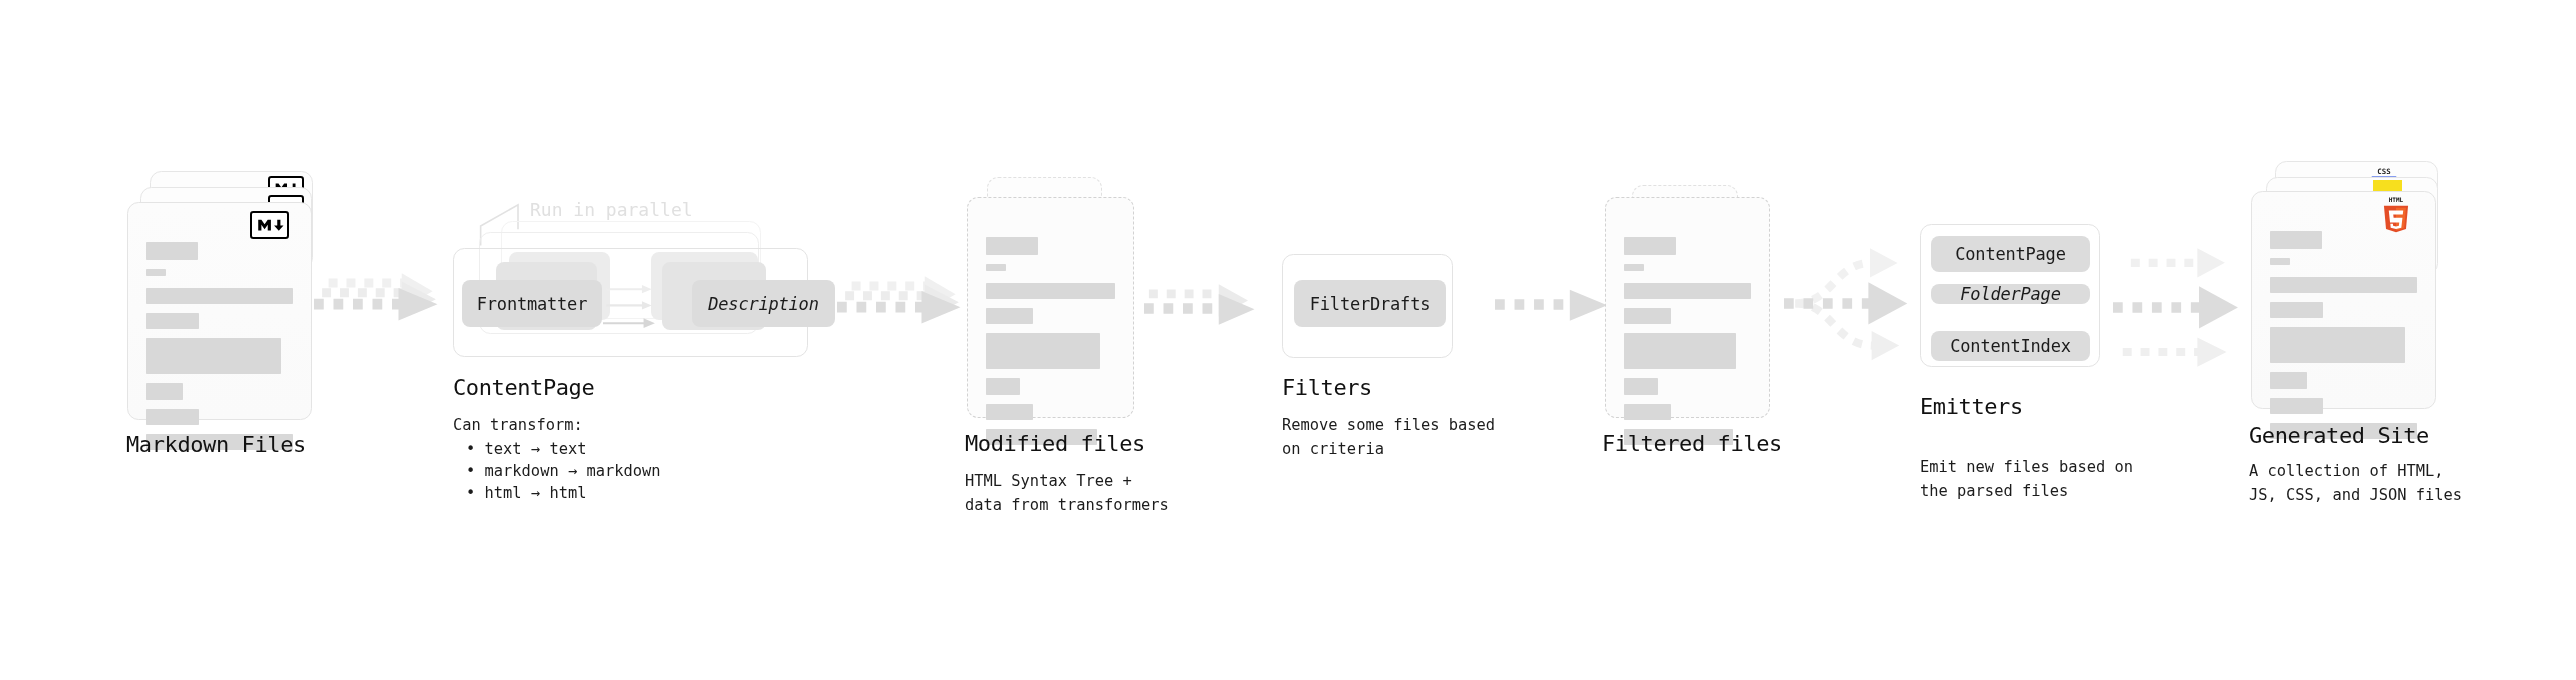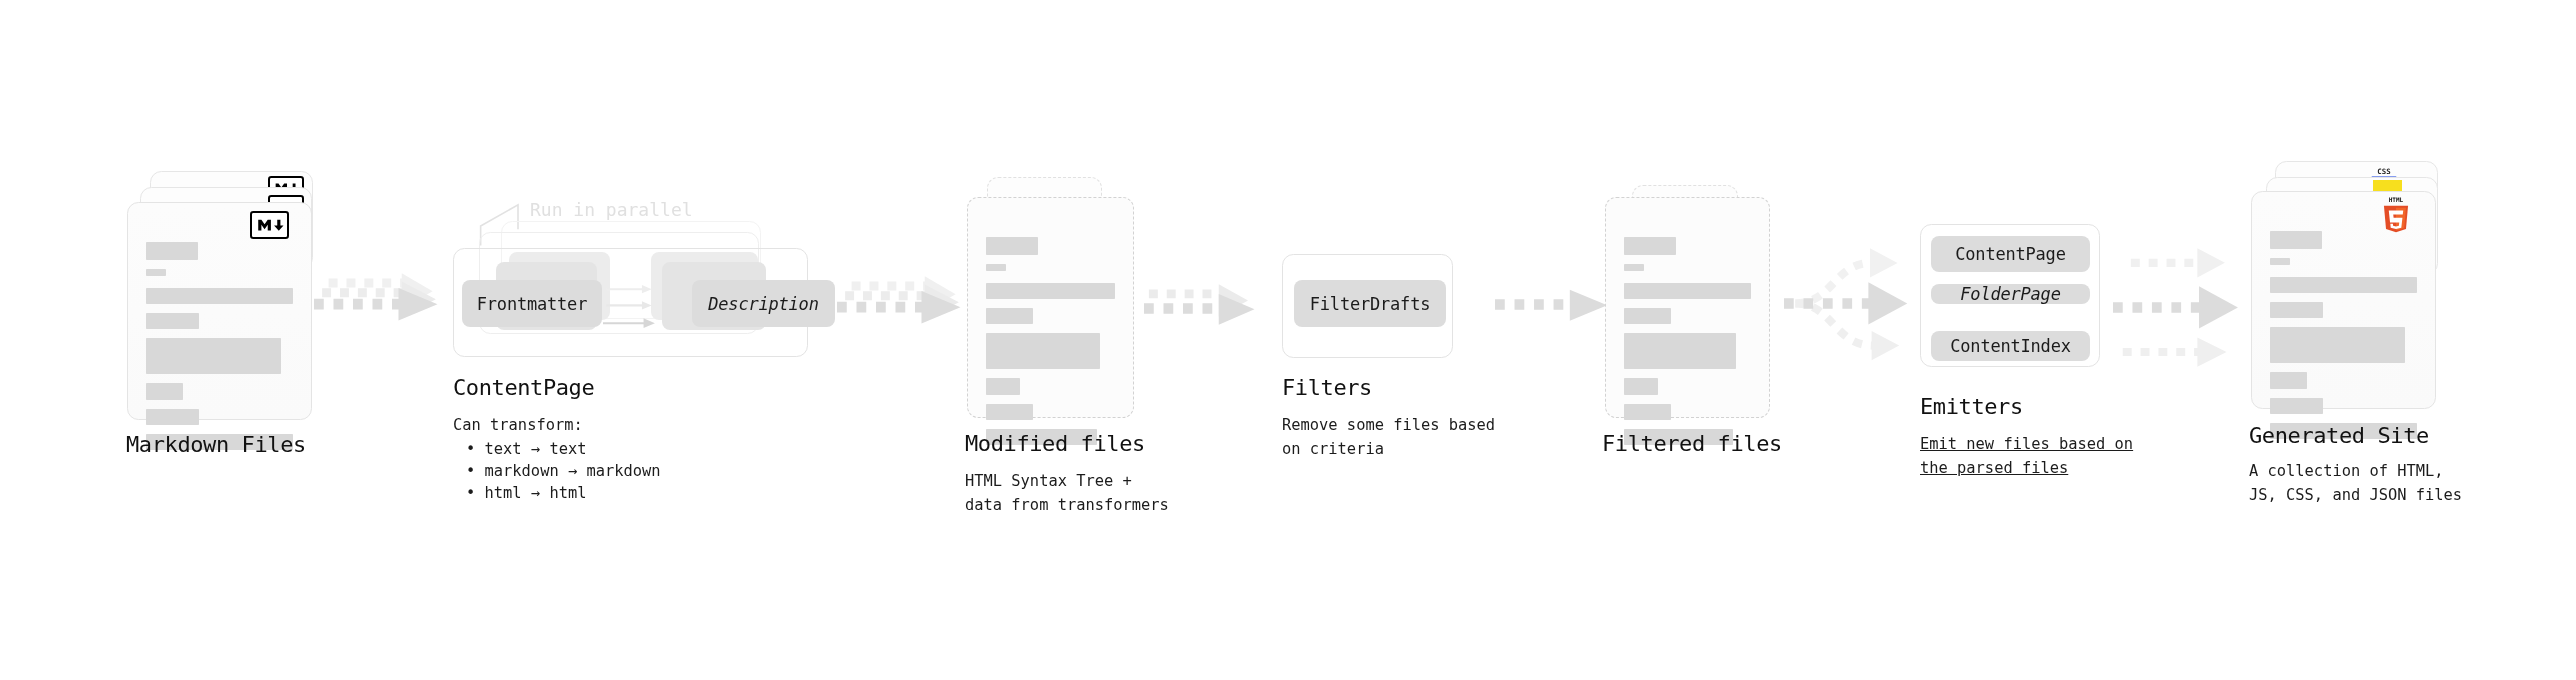--- a/index.html
+++ b/index.html
@@ -287,21 +287,21 @@
       <line x1="0" y1="88" x2="108" y2="88"></line>
     </g>
     <polygon points="104,62 152,88 104,114" fill="#dcdcdc"></polygon>
   </svg>
 
   <div class="group-box" style="left:1920px; top:224px; width:180px; height:143px;"></div>
   <div class="pill" style="left:1931px; top:236px; width:159px; height:36px;">ContentPage</div>
   <div class="pill" style="left:1931px; top:284px; width:159px; height:20px;font-style:italic;">FolderPage</div>
   <div class="pill" style="left:1931px; top:331px; width:159px; height:30px;">ContentIndex</div>
   <div class="title" style="left:1920px; top:394px;">Emitters</div>
-  <div class="sub" style="left:1920px; top:433px;text-decoration:underline;">Emit new files based on
+  <div class="sub" style="left:1920px; top:456px;">Emit new files based on
 the parsed files</div>
 
   <svg class="conn" style="left:2113px; top:236px; width:146px; height:138px;" viewBox="0 0 180 170" width="146" height="138">
     <g stroke="#f0f0f0" stroke-width="10" stroke-dasharray="11 11" fill="none">
       <line x1="22" y1="33" x2="106" y2="33"></line>
     </g>
     <polygon points="104,15 138,33 104,51" fill="#f0f0f0"></polygon>
 
     <g stroke="#dcdcdc" stroke-width="13" stroke-dasharray="12 12" fill="none">
       <line x1="0" y1="88" x2="110" y2="88"></line>

